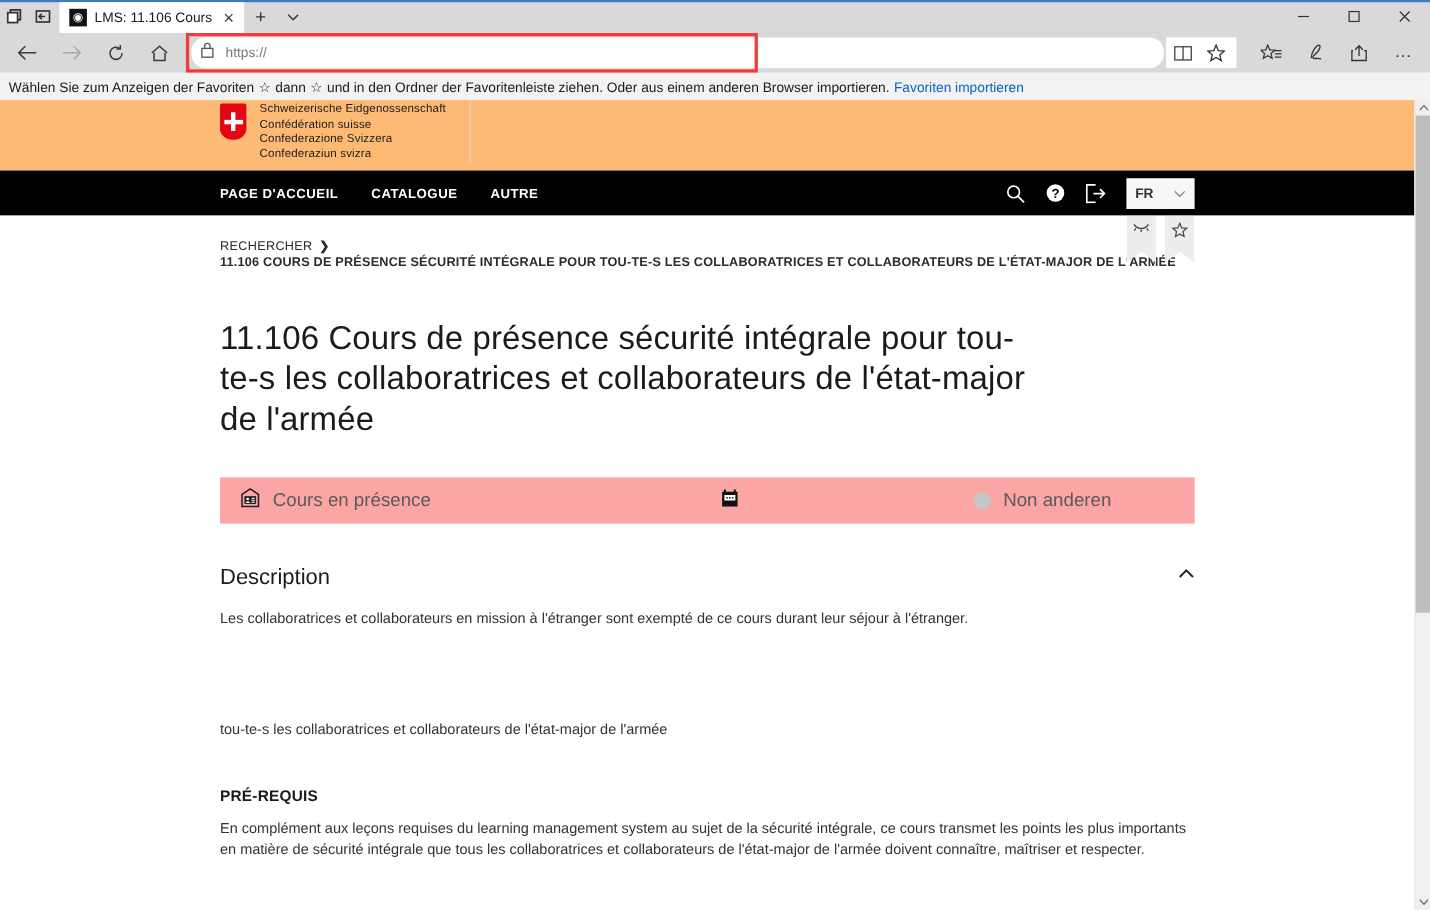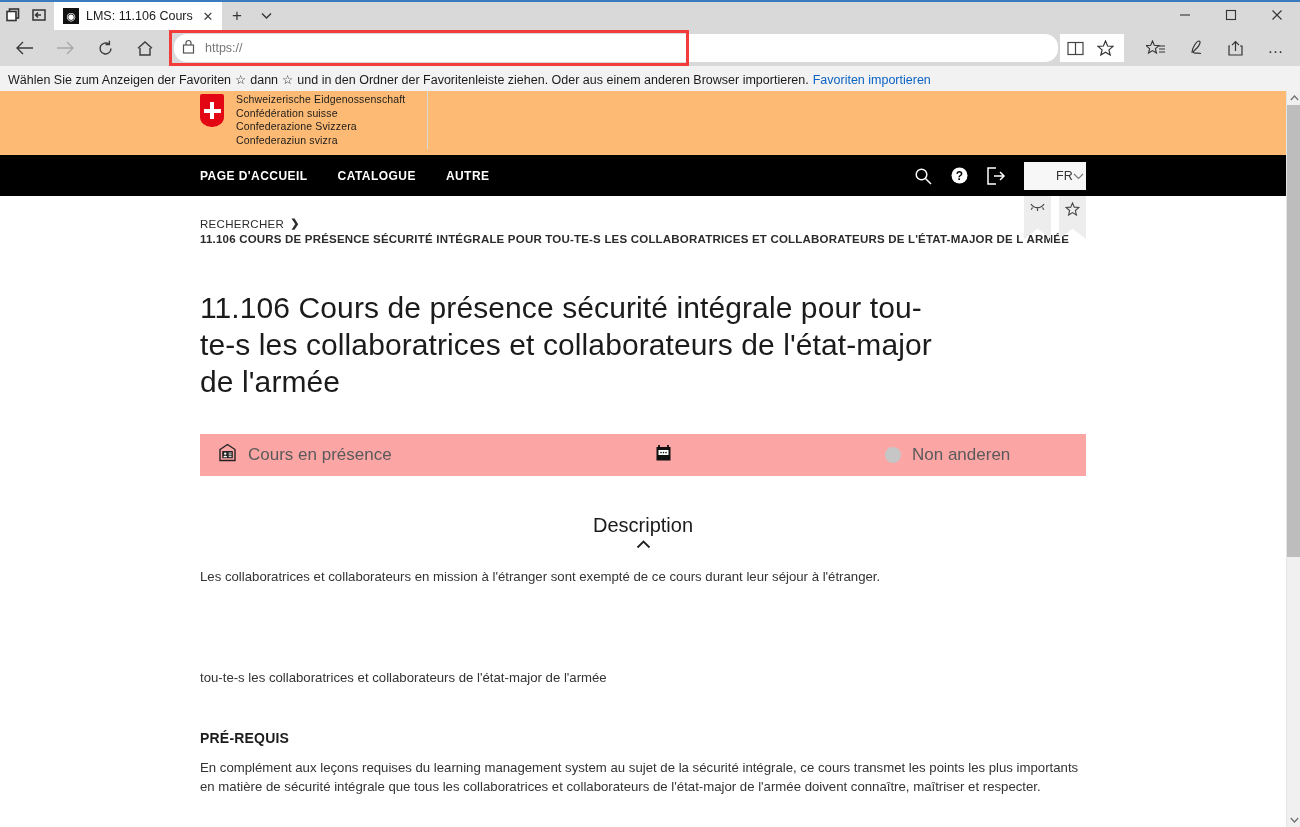--- a/index.html
+++ b/index.html
@@ -142,21 +142,21 @@
     margin-top: 34px; height: 42px; background:#fca5a5;
     display:flex; align-items:center; font-size: 17px; color:#5a5a5a;
   }
   .infocell { display:flex; align-items:center; gap:11px; }
   .infocell.c1 { width: 455px; padding-left: 18px; }
   .infocell.c2 { width: 230px; }
   .infocell.c3 { flex:1; }
   .dot-grey { width:16px; height:16px; border-radius:50%; background:#c6c6c6; display:block; }
 
   .section { margin-top: 38px; }
-  .sec-head { display:flex; align-items:center; justify-content:space-between;flex-direction:column; }
+  .sec-head { display:flex; justify-content:space-between; }
   .sec-head h2 { font-size: 20px; font-weight:normal; color:#1b1b1b; }
   .chev-up { color:#222; font-size: 13px; font-weight:bold; }
   .sec-body { margin-top: 15px; font-size: 13.2px; line-height: 19px; color:#333; }
 
   .subhead { font-size: 14px; font-weight:bold; color:#1b1b1b; letter-spacing:.2px; }
   .sub-body { margin-top: 12px; font-size: 13.2px; line-height: 19px; color:#333; }
   .block-gap-1 { margin-top: 82px; }
   .block-gap-2 { margin-top: 43px; }
 </style>
 </head>
@@ -335,21 +335,21 @@
               <text x="9.5" y="14" font-size="12" font-family="Liberation Sans, sans-serif" font-weight="bold" text-anchor="middle" fill="#000">?</text>
             </svg>
         </span>
         <span class="navicon">
           <svg width="19" height="18" viewBox="0 0 19 18">
               <path d="M9 1 H1 V17 H9" stroke="#fff" stroke-width="1.5" fill="none"></path>
               <path d="M7 9 H17 M13 5 L17 9 L13 13" stroke="#fff" stroke-width="1.5" fill="none"></path>
             </svg>
         </span>
         <span class="lang-select">
-          <span style="font-weight:normal;margin-left:24px;">FR</span>
+          <span style="font-weight:bold;">FR</span>
           <span>
             <svg width="11" height="7" viewBox="0 0 11 7">
                 <path d="M1 1 L5.5 5.5 L10 1" stroke="#777" stroke-width="1.1" fill="none"></path>
               </svg>
           </span>
         </span>
       </div>
     </div>
 
     <div class="content">

